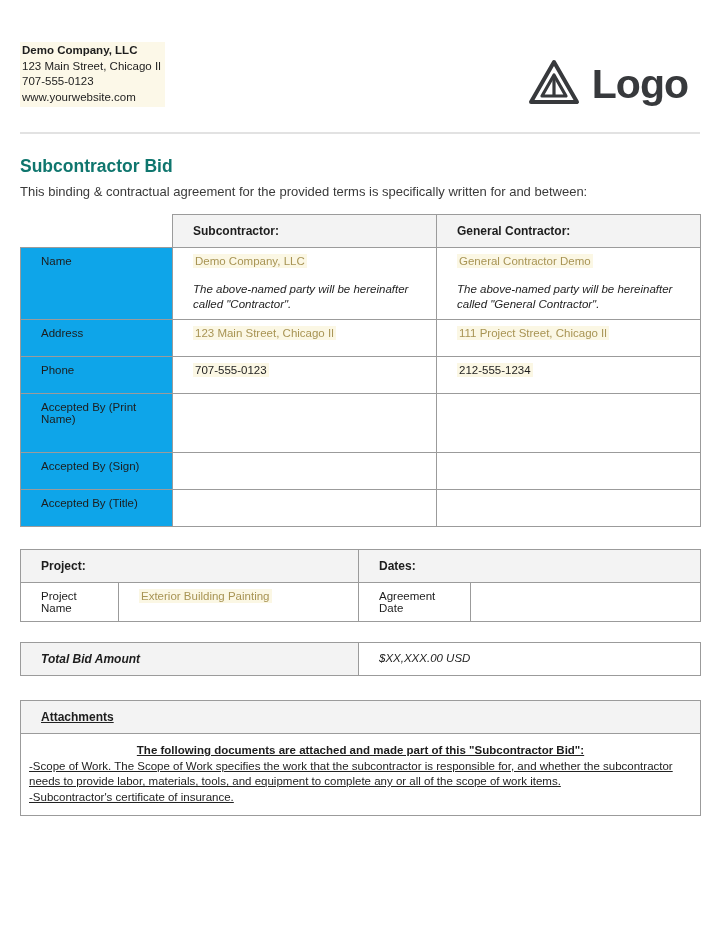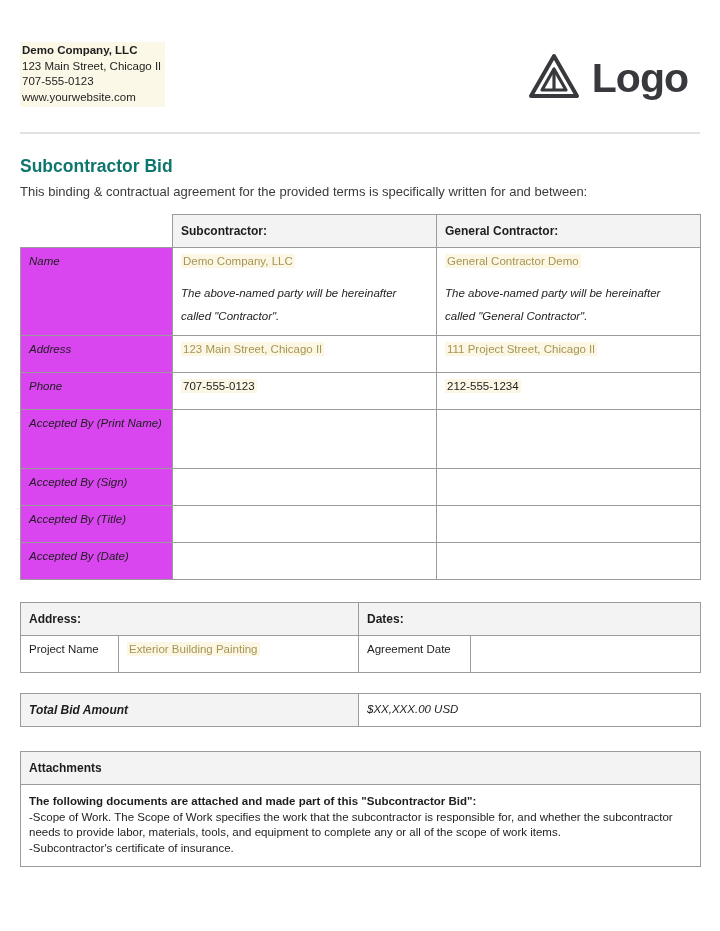--- a/index.html
+++ b/index.html
@@ -46,21 +46,21 @@
     font-size: 11.5px;
     display: block;
   }
   .company-line { display: block; }
 
   .logo-block {
     display: flex;
     align-items: center;
     gap: 12px;
     padding-right: 12px;
-    margin-top: 10px;
+    margin-top: 16px;
   }
   .logo-mark { display: block; }
   .logo-text {
     font-size: 41px;
     font-weight: bold;
     letter-spacing: -1px;
     color: #37393c;
     line-height: 40px;
   }
 
@@ -85,67 +85,67 @@
 
   
   table {
     border-collapse: collapse;
     width: 680px;
     table-layout: fixed;
     font-size: 11.5px;
   }
   td, th {
     border: 1px solid #9b9b9b;
-    padding: 7px 8px;
+    padding: 7px 20px;
     vertical-align: top;
     text-align: left;
     font-weight: normal;
     color: #1d1d1d;
     background: #ffffff;
   }
   .t-parties { margin-top: 15px; }
   .t-project { margin-top: 22px; }
   .t-total   { margin-top: 20px; font-style: italic; }
-  .t-attach  { margin-top: 24px; }
+  .t-attach  { margin-top: 24px; text-decoration: underline; }
 
   .hdr {
     background: #f3f3f3;
     font-weight: bold;
     font-size: 12px;
     padding-top: 9px;
     padding-bottom: 9px;
   }
   .label-gray {
-    background: #d946ef;
-    font-style: italic;
+    background: #0ea5e9;
   }
   .val-dark {
     color: #1d1d1d;
   }
   .hl {
     background: #fbf7e4;
     padding: 1px 2px;
   }
   .note {
     font-style: italic;
     color: #1d1d1d;
     display: block;
     margin-top: 15px;
-    line-height: 23px;
+    line-height: 15px;
   }
   .cell-tall { height: 44px; }
   .cell-mid  { height: 22px; }
 
   .attach-body {
     line-height: 15.5px;
     font-size: 11.5px;
   }
   .attach-body .lead {
     font-weight: bold;
     display: block;
+    text-align: center;
   }
 </style>
 </head>
 <body>
 
 <div class="page">
 
   <div class="letterhead">
 
     <div class="company-block">
@@ -228,38 +228,33 @@
         <td></td>
         <td></td>
       </tr>
 
       <tr>
         <td class="label-gray cell-mid">Accepted By (Title)</td>
         <td></td>
         <td></td>
       </tr>
 
-      <tr>
-        <td class="label-gray cell-mid">Accepted By (Date)</td>
-        <td></td>
-        <td></td>
-      </tr>
     </tbody>
   </table>
 
   <table class="t-project">
     <colgroup>
       <col style="width:98px">
         <col style="width:240px">
       <col style="width:112px">
         <col style="width:230px">
     </colgroup>
     <tbody>
       <tr>
-        <th class="hdr" colspan="2">Address:</th>
+        <th class="hdr" colspan="2">Project:</th>
         <th class="hdr" colspan="2">Dates:</th>
       </tr>
 
       <tr>
         <td class="cell-mid">Project Name</td>
         <td>
           <span class="hl" style="color:#a89454">Exterior Building Painting</span>
         </td>
         <td>Agreement Date</td>
         <td></td>

